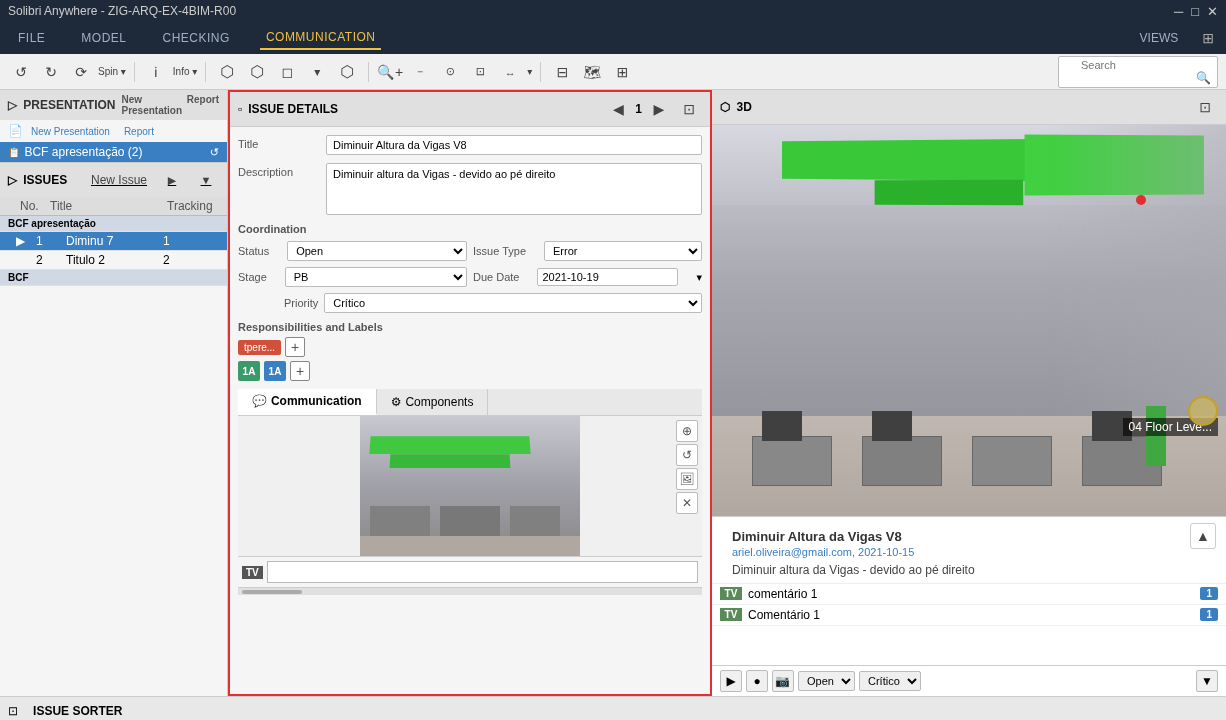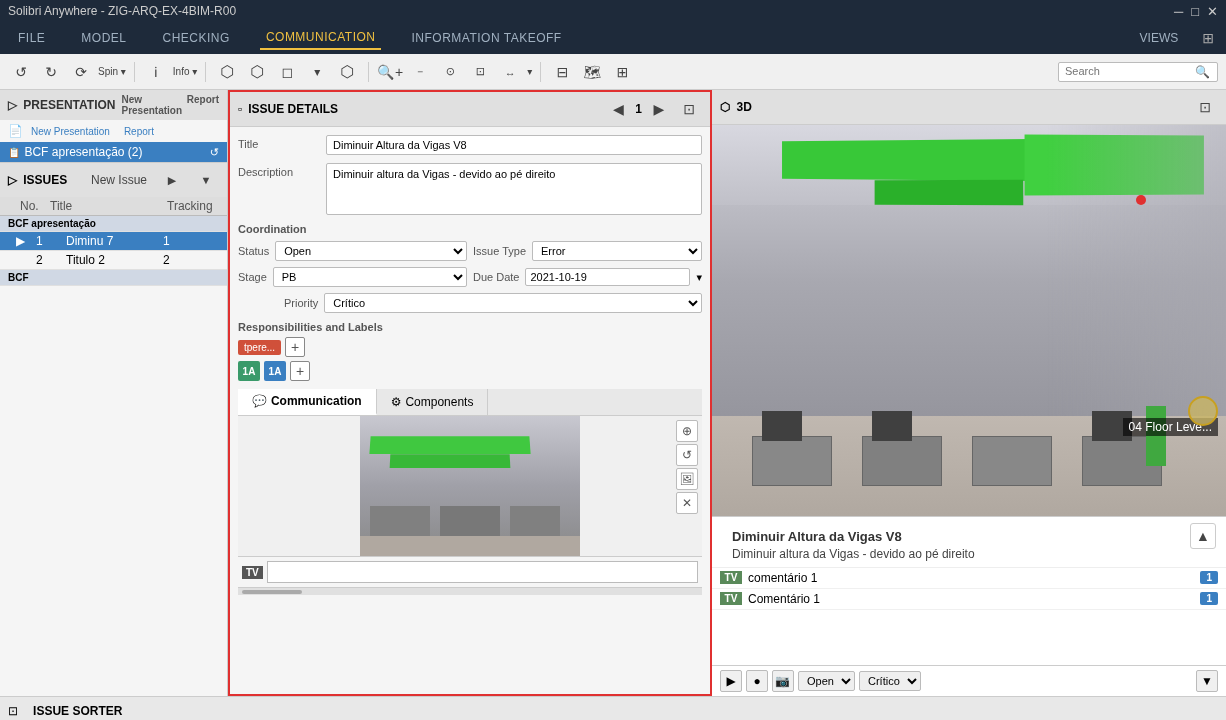--- a/index.html
+++ b/index.html
@@ -63,26 +63,27 @@
       display: flex; align-items: center; justify-content: center;
       cursor: pointer;
       border-radius: 3px;
       color: #444;
       font-size: 14px;
       border: none; background: transparent;
     }
     .toolbar-sep { width: 1px; height: 20px; background: #ccc; margin: 0 4px; }
     .toolbar-search {
       margin-left: auto;
-      display: flex; align-items: flex-start;
+      display: flex; align-items: flex-end;
       border: 1px solid #bbb;
       background: white;
       padding: 2px 6px;
       border-radius: 2px;
       width: 160px;
+      flex-direction: column;
     }
     .toolbar-search input {
       border: none; outline: none; font-size: 11px; width: 130px; background: transparent;
     }
 
     
     .main-layout {
       display: flex;
       height: calc(720px - 22px - 32px - 36px - 24px);
       
@@ -204,21 +205,21 @@
       background: white;
       padding: 4px 6px;
       font-size: 11px;
       min-height: 52px;
       resize: none;
       border-radius: 2px;
     }
     .coordination-section { margin-bottom: 8px; }
     .coordination-title { font-size: 11px; font-weight: 600; color: #555; margin-bottom: 6px; }
     .coord-grid { display: grid; grid-template-columns: 1fr 1fr; gap: 6px; }
-    .coord-row { display: flex; align-items: center; gap: 6px; }
+    .coord-row { display: flex; align-items: center; gap: 18px; }
     .coord-label { font-size: 11px; color: #555; white-space: nowrap; }
     .coord-select {
       border: 1px solid #bbb;
       background: white;
       padding: 2px 4px;
       font-size: 11px;
       border-radius: 2px;
       flex: 1;
     }
     .priority-row { display: flex; align-items: center; gap: 6px; margin-top: 6px; padding-left: 46px; }
@@ -463,21 +464,20 @@
     <span class="title-bar-btn">□</span>
     <span class="title-bar-btn">✕</span>
   </div>
 </div>
 
 <div class="menu-bar">
   <span class="menu-item">FILE</span>
   <span class="menu-item">MODEL</span>
   <span class="menu-item">CHECKING</span>
   <span class="menu-item active">COMMUNICATION</span>
-  <span class="menu-item">INFORMATION TAKEOFF</span>
   <span class="menu-views">VIEWS</span>
   <span style="color:#aaa;font-size:14px;">⊞</span>
 </div>
 
 <div class="toolbar">
   <button class="toolbar-btn">↺</button>
   <button class="toolbar-btn">↻</button>
   <button class="toolbar-btn">⟳</button>
   <span style="font-size:10px;color:#444;">Spin ▾</span>
   <div class="toolbar-sep"></div>
@@ -530,21 +530,21 @@
           <span>BCF apresentação (2)</span>
         </div>
         <span style="font-size:11px;cursor:pointer;">↺</span>
       </div>
     </div>
 
     <div class="issues-section">
       <div class="issues-header">
         <span>▷</span>
         <span>ISSUES</span>
-        <div style="margin-left:auto;display:flex;gap:8px;">
+        <div style="margin-left:auto;display:flex;gap:8px;text-decoration:underline;">
           <button class="toolbar-btn" style="font-size:10px;width:auto;padding:0 4px;">
             <span>New Issue</span>
           </button>
           <button class="toolbar-btn" style="font-size:11px;">▶</button>
           <button class="toolbar-btn" style="font-size:11px;">▼</button>
         </div>
       </div>
       <div class="issues-table-header">
         <span></span>
         <span>No.</span>
@@ -738,20 +738,21 @@
         <span>04 Floor Leve...</span>
       </div>
 
       <div style="position:absolute;bottom:90px;right:8px;width:30px;height:30px;background:rgba(200,180,100,0.8);border-radius:50%;border:2px solid #c8a020;"></div>
     </div>
 
     <div class="info-panel">
       <div style="display:flex;align-items:flex-start;padding:6px 10px 0;">
         <div style="flex:1;">
           <div class="info-title">Diminuir Altura da Vigas V8</div>
+          <div class="info-meta">ariel.oliveira@gmail.com, 2021-10-15</div>
           <div class="info-desc">
             <span>Diminuir altura da Vigas - devido ao pé direito</span>
           </div>
         </div>
         <div style="display:flex;flex-direction:column;align-items:flex-end;gap:4px;min-width:80px;">
           <button class="toolbar-btn" style="border:1px solid #ccc;">▲</button>
         </div>
       </div>
 
       <div class="comments-list">

